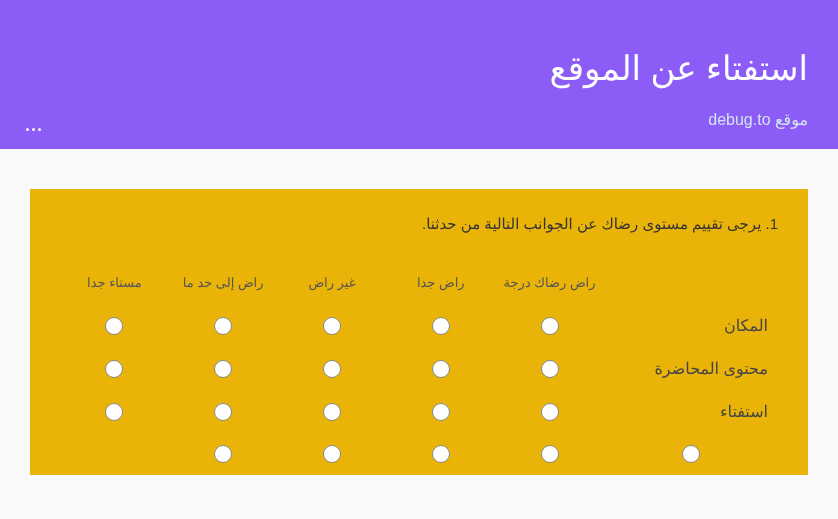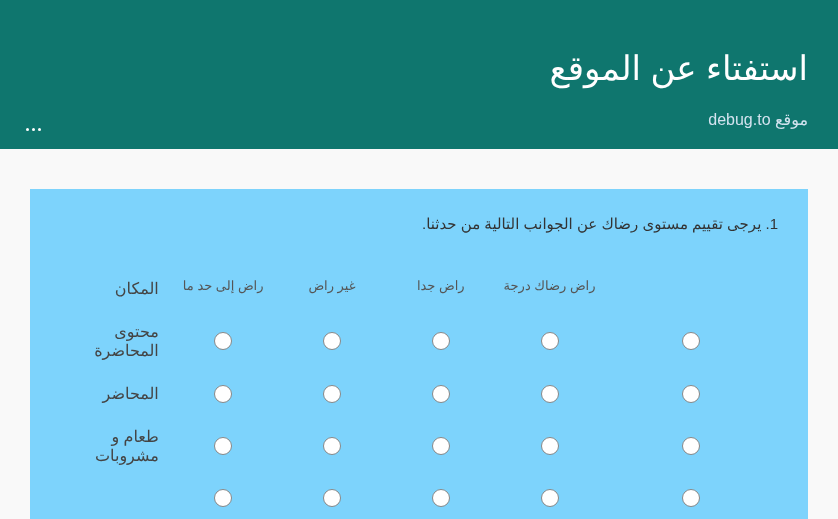--- a/index.html
+++ b/index.html
@@ -4,21 +4,21 @@
 <style>
 * { margin: 0; padding: 0; box-sizing: border-box; }
 body {
   font-family: "Segoe UI", Tahoma, Arial, sans-serif;
   background: #f9f9f9;
   width: 838px;
   height: 519px;
   overflow: hidden;
 }
 .header {
-  background: #0f766e;
+  background: #8b5cf6;
   color: #fff;
   padding: 48px 30px 20px 30px;
   position: relative;
 }
 .title {
   font-size: 34px;
   font-weight: 400;
   margin-bottom: 22px;
 }
 .subtitle {
@@ -34,21 +34,21 @@
   cursor: pointer;
   padding: 6px;
 }
 .more-icon span {
   width: 3px;
   height: 3px;
   background: #fff;
   border-radius: 50%;
 }
 .content {
-  background: #7dd3fc;
+  background: #eab308;
   margin: 40px 30px 0 30px;
   padding: 26px 30px 0 30px;
 }
 .question {
   font-size: 15px;
   color: #333;
   margin-bottom: 34px;
 }
 .question-num {
   display: inline;
@@ -105,20 +105,21 @@
     <span class="question-num">1.</span>
     <span>يرجى تقييم مستوى رضاك عن الجوانب التالية من حدثنا.</span>
   </div>
 
   <div class="grid">
     <div class="spacer-col"></div>
     <div class="col-header">راض رضاك درجة</div>
     <div class="col-header">راض جدا</div>
     <div class="col-header">غير راض</div>
     <div class="col-header">راض إلى حد ما</div>
+    <div class="col-header">مستاء جدا</div>
 
     <div class="row-label row-even">المكان</div>
     <div class="cell row-even">
         <input type="radio" class="radio" name="r0" style="">
       </div>
     <div class="cell row-even">
         <input type="radio" class="radio" name="r0" style="">
       </div>
     <div class="cell row-even">
         <input type="radio" class="radio" name="r0" style="">
@@ -140,38 +141,37 @@
     <div class="cell row-odd">
         <input type="radio" class="radio" name="r1" style="">
       </div>
     <div class="cell row-odd">
         <input type="radio" class="radio" name="r1" style="">
       </div>
     <div class="cell row-odd">
         <input type="radio" class="radio" name="r1" style="">
       </div>
 
-    <div class="row-label row-even">المحاضر</div>
+    <div class="row-label row-even">استفتاء</div>
     <div class="cell row-even">
         <input type="radio" class="radio" name="r2" style="">
       </div>
     <div class="cell row-even">
         <input type="radio" class="radio" name="r2" style="">
       </div>
     <div class="cell row-even">
         <input type="radio" class="radio" name="r2" style="">
       </div>
     <div class="cell row-even">
         <input type="radio" class="radio" name="r2" style="">
       </div>
     <div class="cell row-even">
         <input type="radio" class="radio" name="r2" style="">
       </div>
 
-    <div class="row-label row-odd">طعام و مشروبات</div>
     <div class="cell row-odd">
         <input type="radio" class="radio" name="r3" style="">
       </div>
     <div class="cell row-odd">
         <input type="radio" class="radio" name="r3" style="">
       </div>
     <div class="cell row-odd">
         <input type="radio" class="radio" name="r3" style="">
       </div>
     <div class="cell row-odd">

